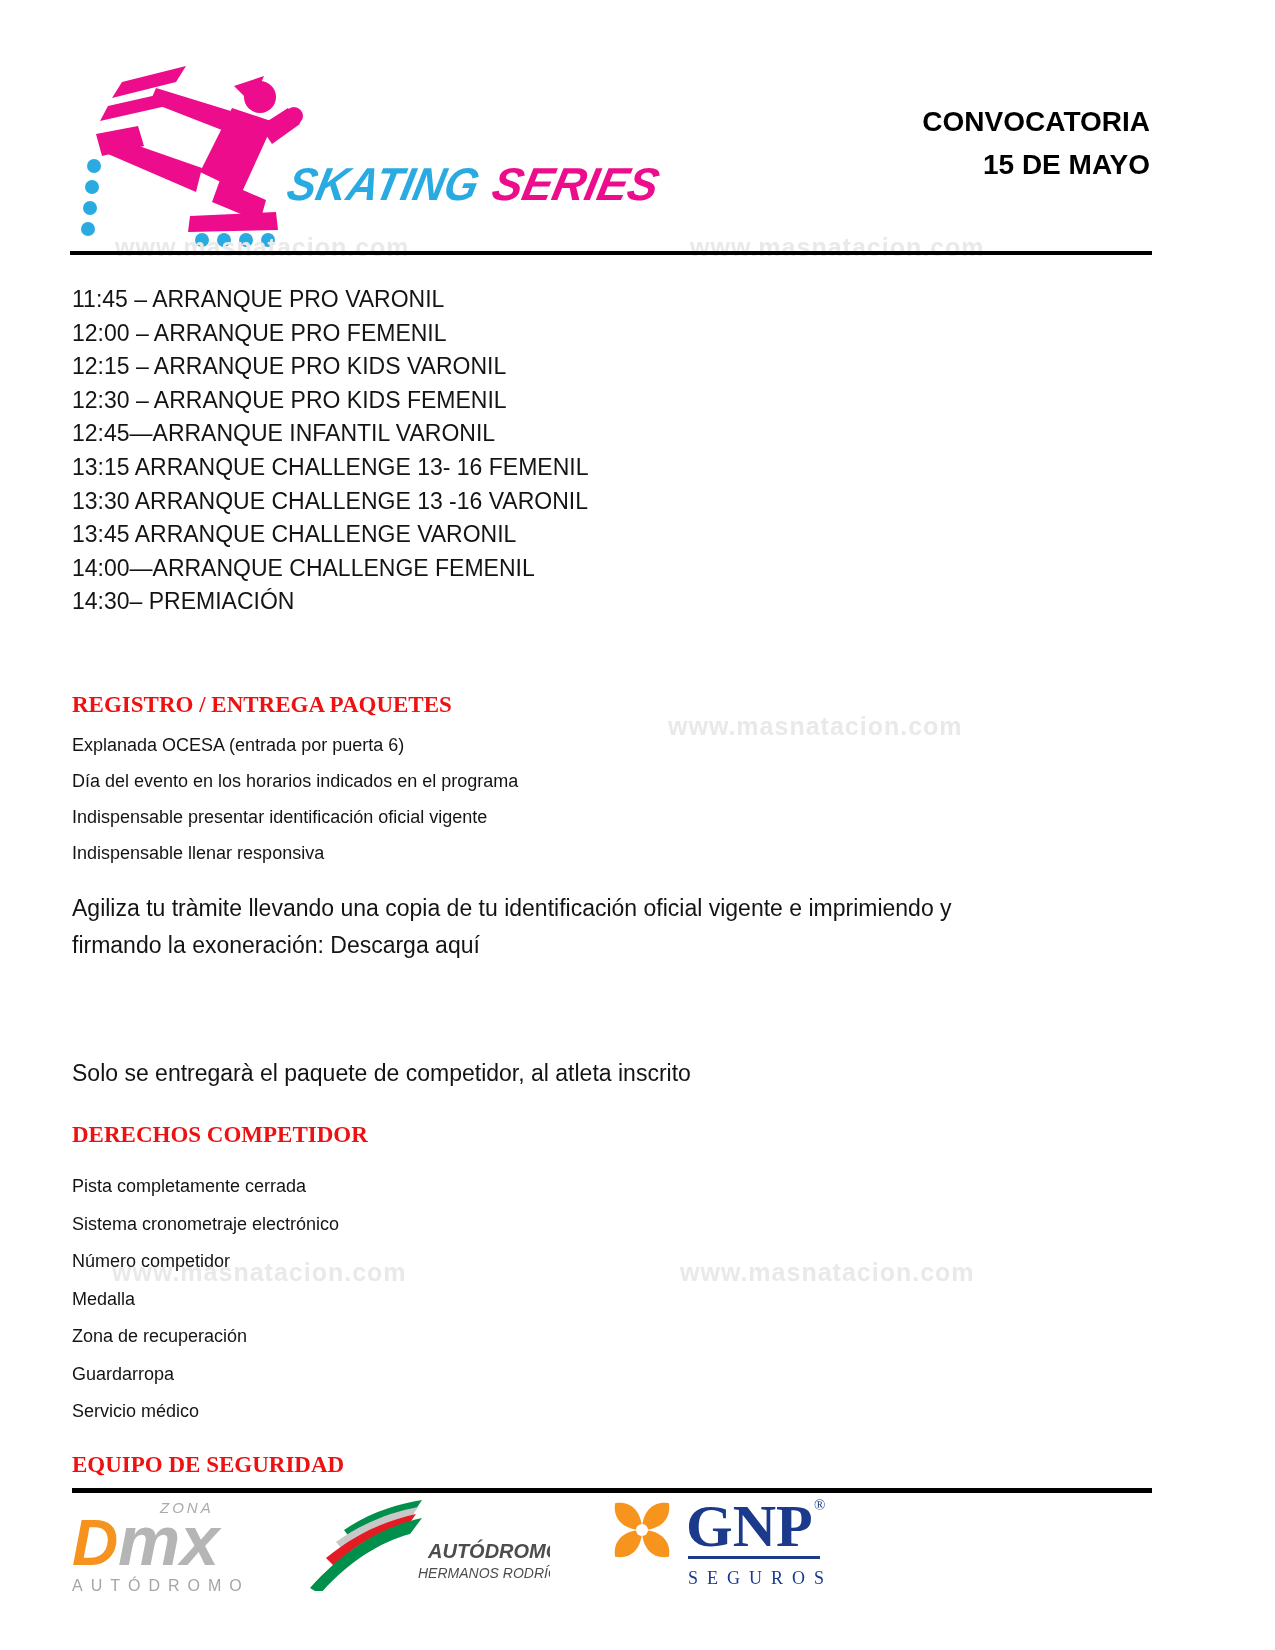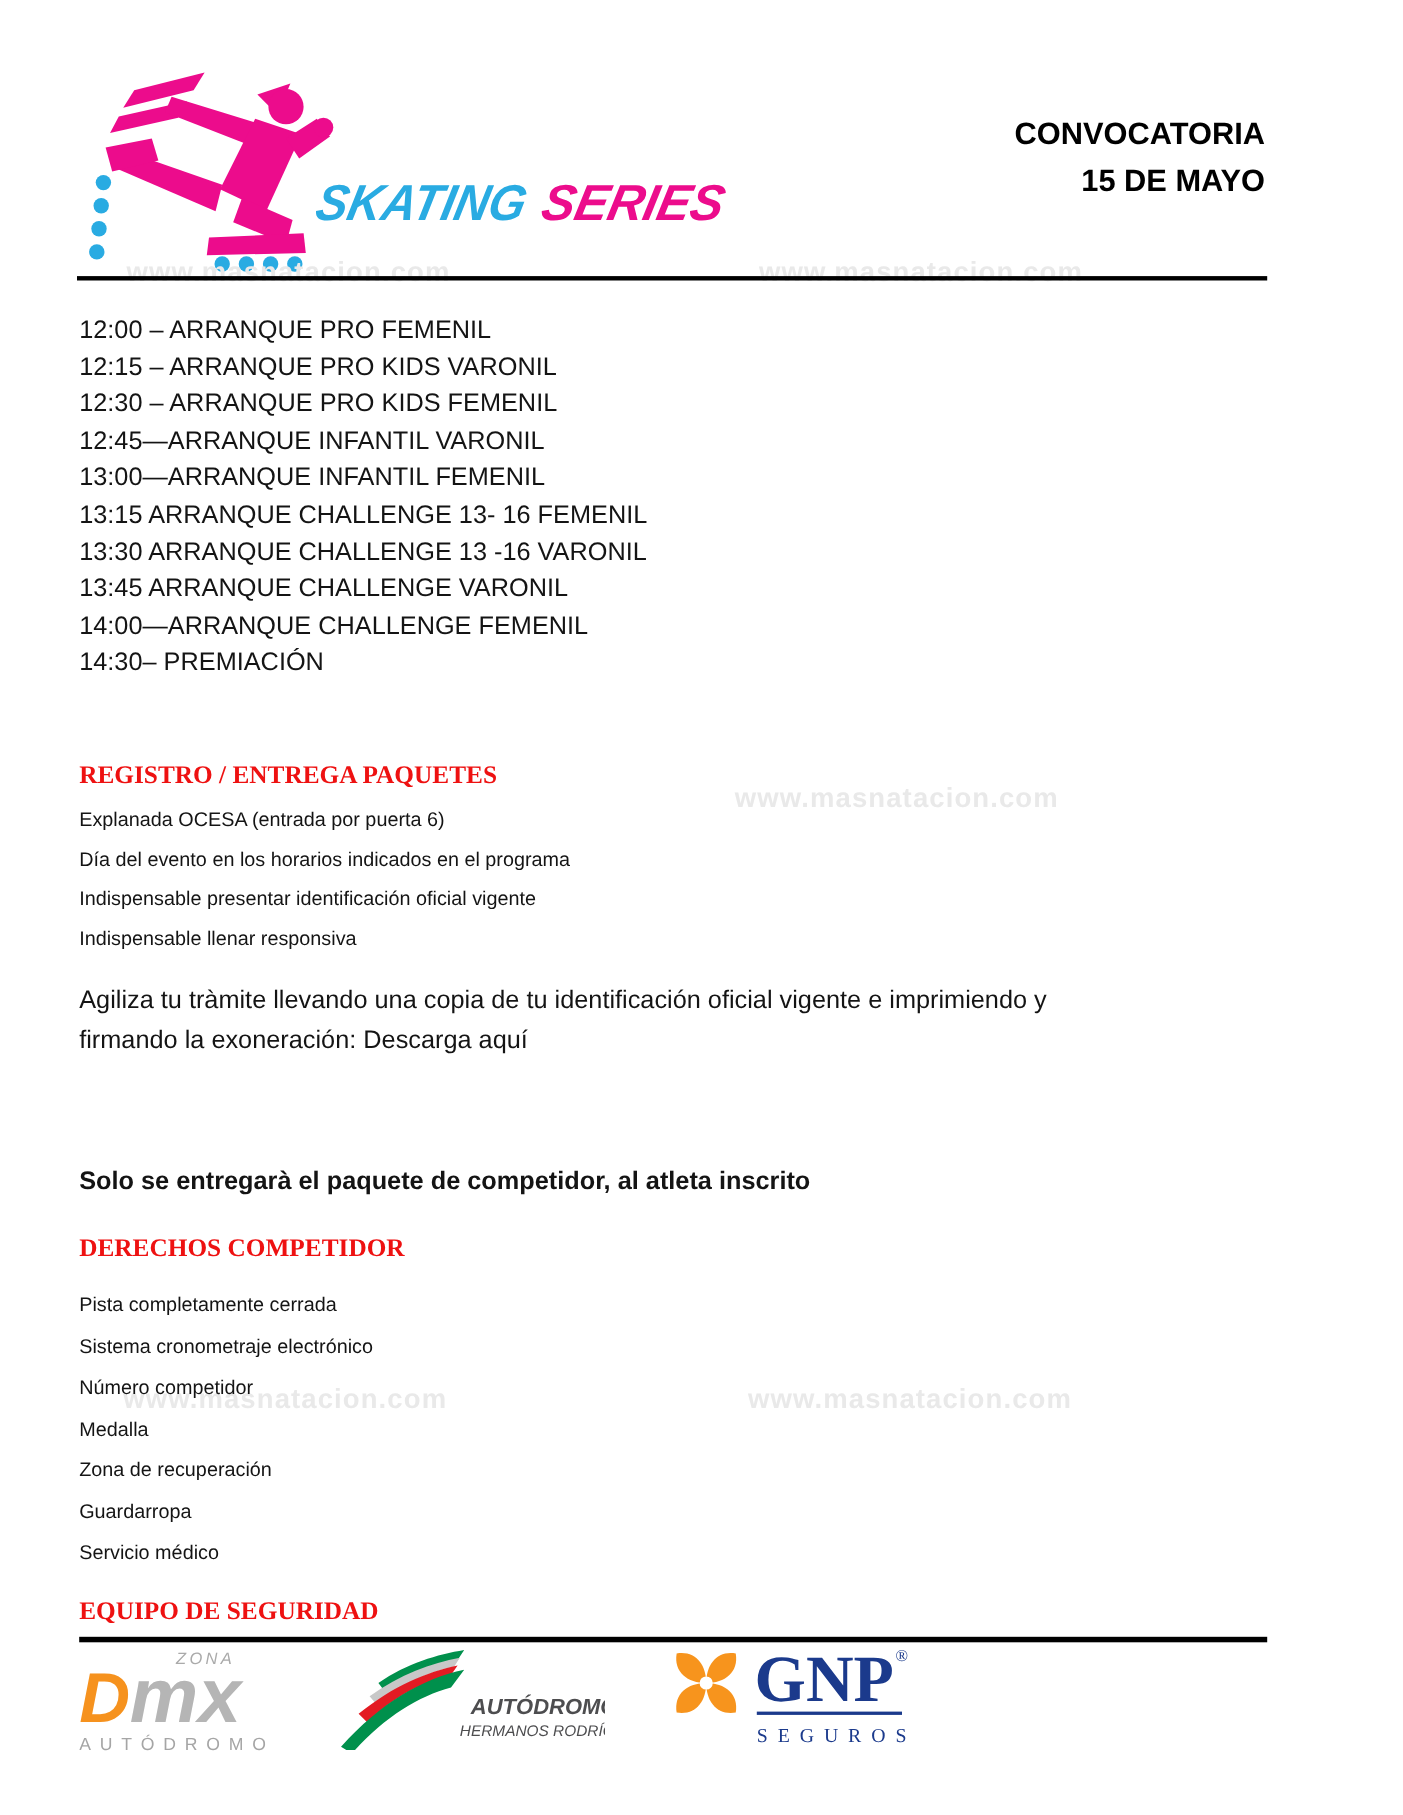--- a/index.html
+++ b/index.html
@@ -17,21 +17,21 @@
   .doc-title{
     position:absolute;right:125px;text-align:right;font-weight:bold;
     font-size:28px;line-height:43px;color:#000;
   }
   .schedule{position:absolute;left:72px;top:283px;font-size:23px;line-height:33.6px;white-space:nowrap;}
   .sec-heading{position:absolute;left:72px;font-size:23px;font-weight:bold;color:#ee1111;white-space:nowrap;font-family:Liberation Serif, serif;}
   .body-lines{position:absolute;left:72px;font-size:18px;white-space:nowrap;}
   .lh36{line-height:36px;}
   .lh375{line-height:37.5px;}
   .para{position:absolute;left:72px;font-size:23px;line-height:37px;white-space:nowrap;}
-  .solo{position:absolute;left:72px;font-size:23px;white-space:nowrap;font-weight:bold;}
+  .solo{position:absolute;left:72px;font-size:23px;white-space:nowrap;}
   .link-plain{color:inherit;text-decoration:none;cursor:pointer;}
   svg text{font-family:"Liberation Sans","DejaVu Sans",sans-serif;}
   .serif text{font-family:"Liberation Serif","DejaVu Serif",serif;}
 </style>
 </head>
 <body>
 
 <div class="page">
 
   <svg class="abs" style="left:64px;top:50px;" width="620" height="200" viewBox="0 0 620 200">
@@ -80,25 +80,25 @@
     <div>CONVOCATORIA</div>
     <div>15 DE MAYO</div>
   </div>
 
   <div class="watermark" style="left:115px;top:233px;">www.masnatacion.com</div>
   <div class="watermark" style="left:690px;top:233px;">www.masnatacion.com</div>
 
   <div class="hrule" style="left:70px;top:251px;width:1082px;"></div>
 
   <div class="schedule">
+    <div>11:45 – ARRANQUE PRO VARONIL</div>
     <div>12:00 – ARRANQUE PRO FEMENIL</div>
     <div>12:15 – ARRANQUE PRO KIDS VARONIL</div>
     <div>12:30 – ARRANQUE PRO KIDS FEMENIL</div>
     <div>12:45—ARRANQUE INFANTIL VARONIL</div>
-    <div>13:00—ARRANQUE INFANTIL FEMENIL</div>
     <div>13:15 ARRANQUE CHALLENGE 13- 16 FEMENIL</div>
     <div>13:30 ARRANQUE CHALLENGE 13 -16 VARONIL</div>
     <div>13:45 ARRANQUE CHALLENGE VARONIL</div>
     <div>14:00—ARRANQUE CHALLENGE FEMENIL</div>
     <div>14:30– PREMIACIÓN</div>
   </div>
 
   <div class="sec-heading" style="top:692px;">REGISTRO / ENTREGA PAQUETES</div>
   <div class="watermark" style="left:668px;top:712px;">www.masnatacion.com</div>
   <div class="body-lines lh36" style="top:727px;">

